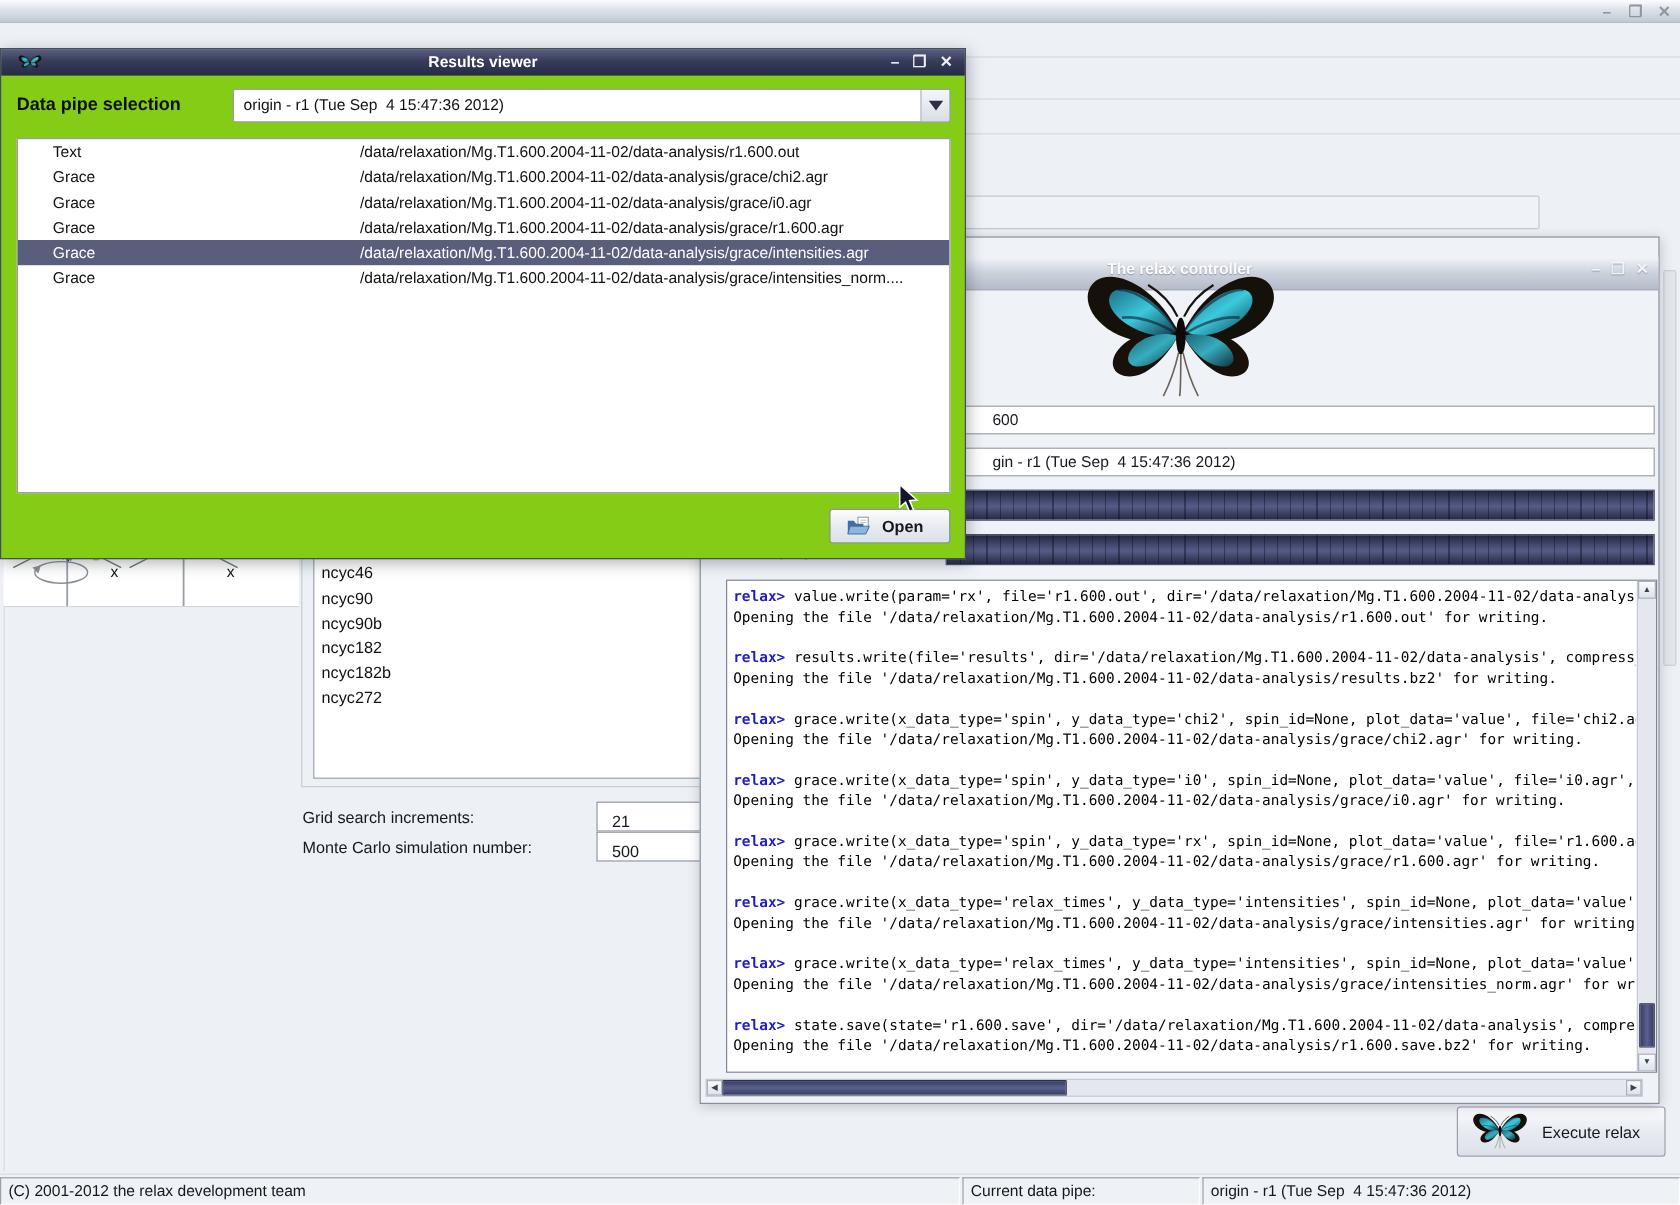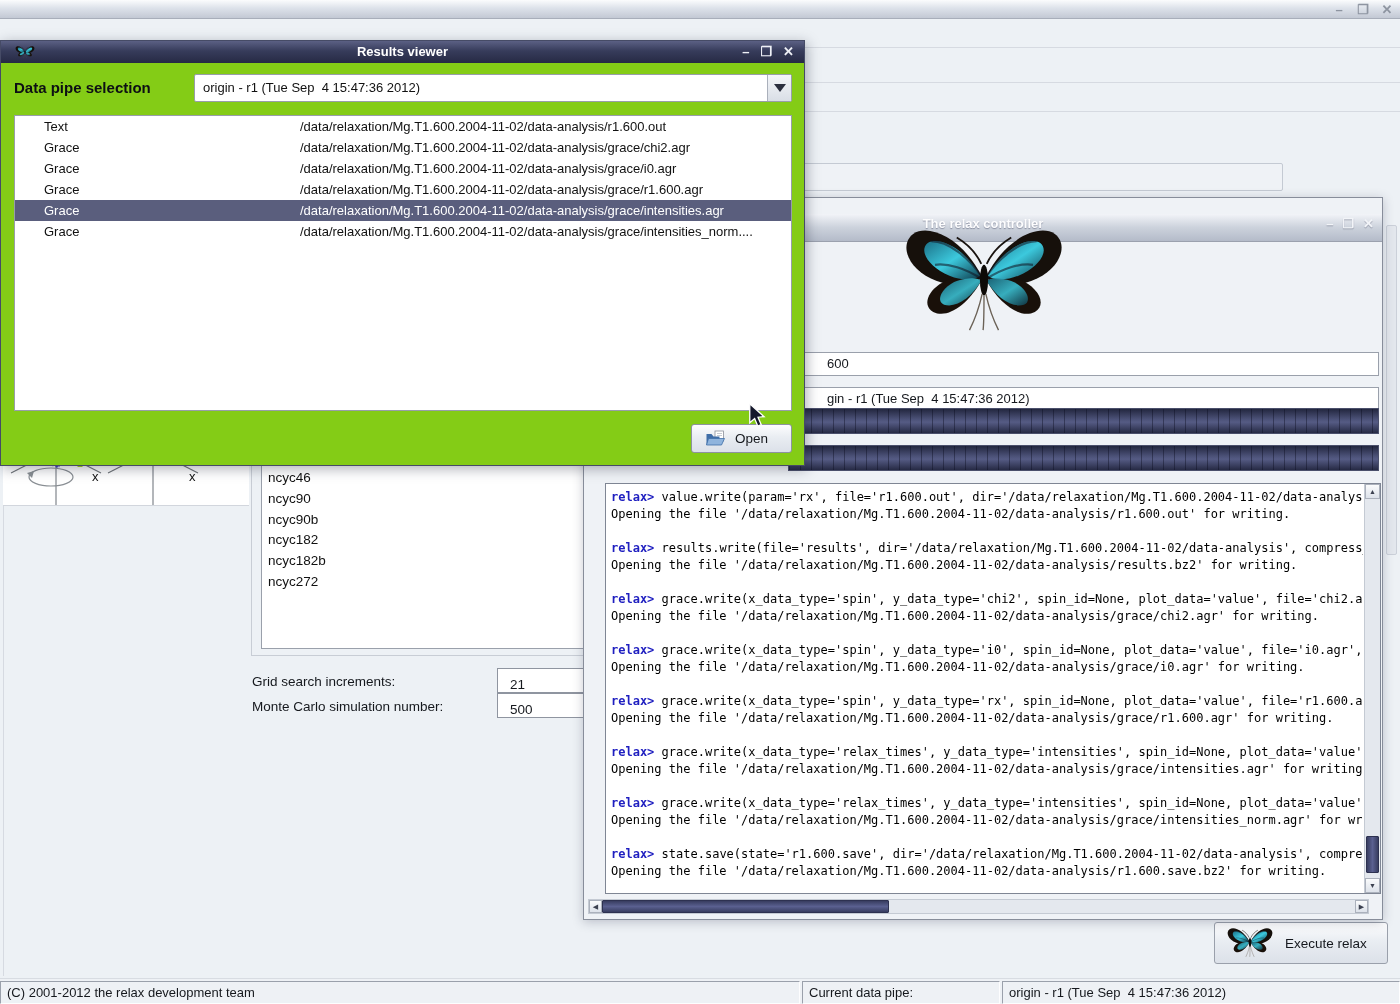--- a/index.html
+++ b/index.html
@@ -62,21 +62,21 @@
     background:linear-gradient(180deg,#f2f4f8,#ccd2dc 50%,#b4bbc9);
     border-bottom:1px solid #9ba1ae; }
   .tb-title-light { position:absolute; left:0; right:0; top:2px; text-align:center;
     font-size:13px; font-weight:bold; color:#fdfdfe;
     text-shadow:0 1px 1px rgba(60,65,90,.45); }
   .tb-btns-light { position:absolute; right:8px; top:2px; display:flex; gap:9px;
     color:#f2f4f8; font-weight:bold; font-size:13px;
     text-shadow:0 1px 1px rgba(60,65,90,.4); }
   .cfield { position:absolute; left:17px; width:778px; height:24px; background:#fff;
     border:1px solid #9aa0ab; font-size:13px; line-height:22px;
-    white-space:pre; padding-left:225px; color:#15181d; overflow:hidden;margin-top:14px; }
+    white-space:pre; padding-left:225px; color:#15181d; overflow:hidden; }
   .pbar { position:absolute; left:204px; width:591px; height:26px;
     border:1px solid #4a4f6b;
     background:
       repeating-linear-gradient(90deg, rgba(8,10,28,.4) 0 1px, rgba(0,0,0,0) 1px 11px),
       linear-gradient(180deg,#23273f 0%,#4b5177 42%,#555b84 55%,#262a44 100%); }
   #exec-label { position:absolute; left:5px; top:253px; font-size:13px; }
   #log-panel { position:absolute; left:21px; top:285px; width:776px; height:411px;
     background:#fff; border:1px solid #7f8694; overflow:hidden; }
   #log-content { position:absolute; left:5px; top:5px; right:17px; bottom:1px; overflow:hidden; }
   .log-line { height:17px; line-height:17px;
@@ -126,21 +126,21 @@
     border-bottom:1px solid #bcc2cb; font-size:13px; color:#15181d; }
   .rv-row { display:flex; height:21px; align-items:center; font-size:13px; color:#111;padding-left:21px; }
   .rv-row.selected { background:#5a5e7d; color:#fff; }
   .c1 { width:255px; padding-left:8px; flex:none; }
   .c2 { flex:1; padding-left:9px; white-space:pre; overflow:hidden; }
   #rv-head .c1 { border-right:1px solid #c9ced6; height:100%; display:flex; align-items:center; }
   #open-btn { position:absolute; left:690px; top:383px; width:101px; height:29px;
     background:linear-gradient(180deg,#fdfdfe,#e9edf2 45%,#dce1e9);
     border:1px solid #8d93a0; border-radius:3px;
     display:flex; align-items:center; padding-left:13px; gap:9px; }
-  #open-btn .lbl { font-size:13.5px; color:#15181d; }
+  #open-btn .lbl { font-size:13.5px; color:#15181d;font-weight:bold; }
 
   #cursor { left:748px; top:403px; z-index:40; }
 </style>
 </head>
 <body>
 
 <svg width="0" height="0" style="position:absolute">
   <defs>
     <linearGradient id="bfteal" x1="0" y1="0" x2="1" y2="1">
       <stop offset="0" stop-color="#1b6f86"></stop>

